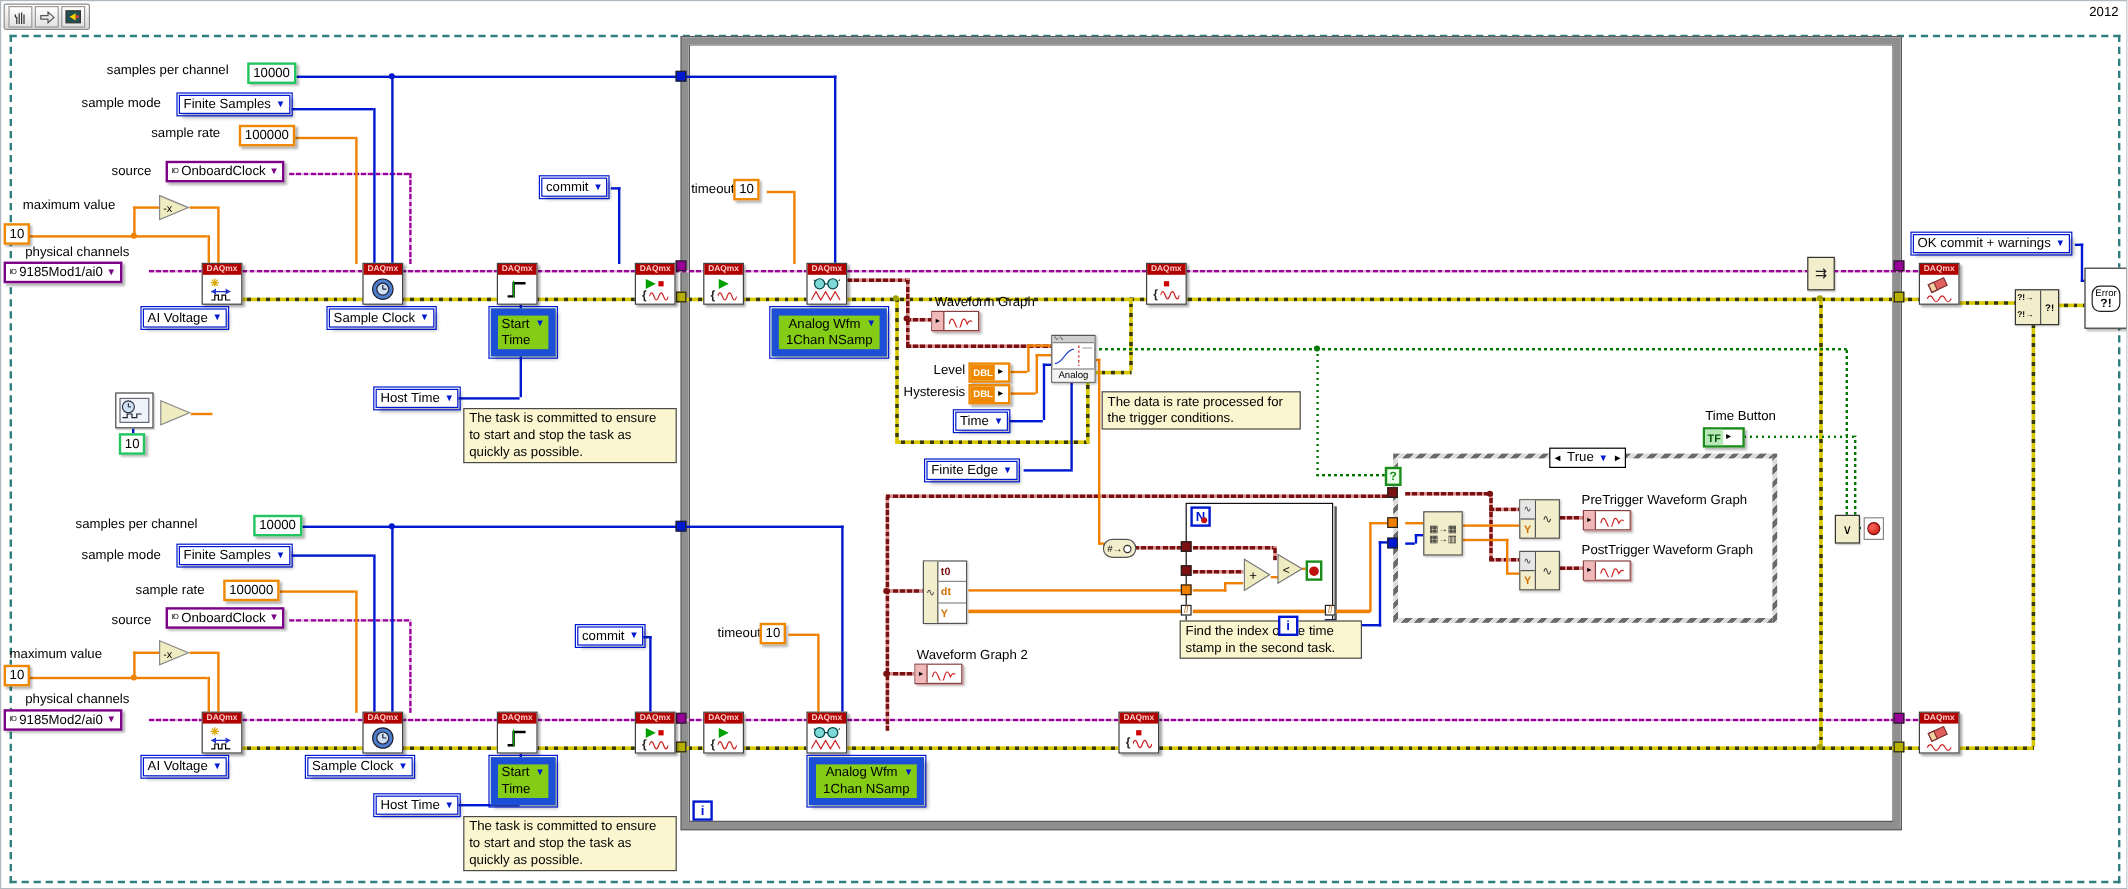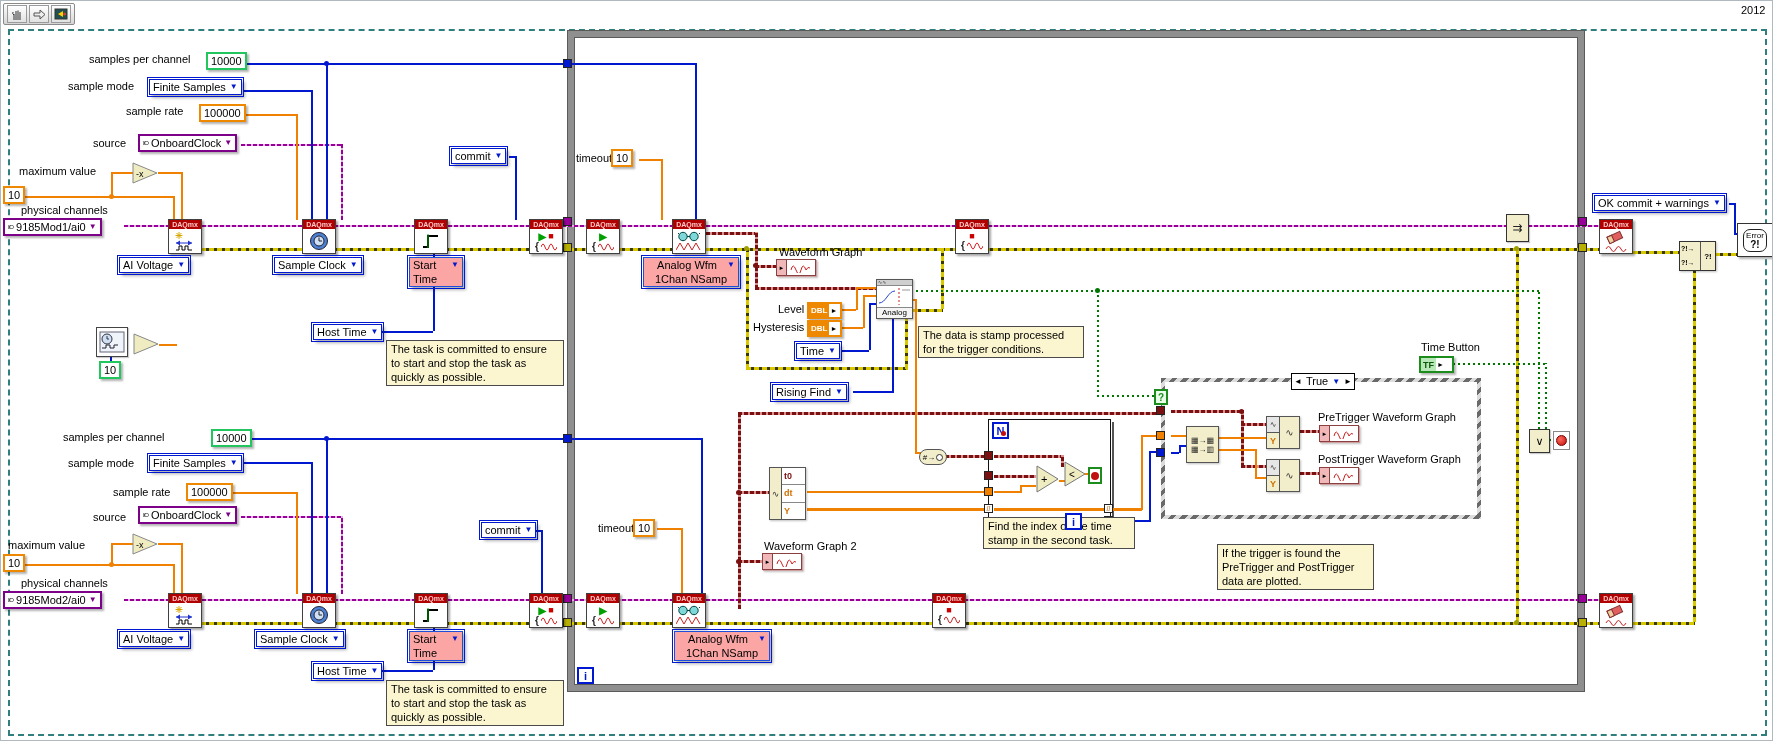--- a/index.html
+++ b/index.html
@@ -9,21 +9,21 @@
   .lbl{position:absolute;font-size:11px;color:#000;white-space:nowrap}
   .note{position:absolute;font-size:11px;color:#000;background:#fbf6d0;border:1px solid #4a4a4a;
         padding:1px 4px;line-height:14px}
   .numB,.numO{position:absolute;background:#fff;font-size:11px;line-height:14px;padding:0 3px;
         box-shadow:2px 2px 2px rgba(0,0,0,.3);white-space:nowrap}
   .numB{border:2px solid #22c55e}
   .numO{border:2px solid #ee8800}
   .drop{position:absolute;background:#fff;border:1px solid #0018d0;outline:1px solid #0018d0;outline-offset:1px;
         font-size:11px;line-height:14px;padding:0 3px;box-shadow:3px 3px 3px rgba(0,0,0,.3);
         white-space:nowrap;display:flex;align-items:center;gap:4px}
-  .drop2{position:absolute;background:#fca5a5;border:1px solid #1d4ed8;outline:1px solid #0018d0;outline-offset:1px;
+  .drop2{position:absolute;background:#84cc16;border:6px solid #1d4ed8;outline:1px solid #0018d0;outline-offset:1px;
         font-size:11px;line-height:14px;padding:0 3px;box-shadow:3px 3px 3px rgba(0,0,0,.3);white-space:nowrap}
   .da{color:#0018d0;font-size:8px}
   .io{position:absolute;background:#fff;border:2px solid #7c0088;font-size:11px;line-height:14px;
       display:flex;align-items:center;gap:3px;padding:0 3px;box-shadow:2px 2px 2px rgba(0,0,0,.3);white-space:nowrap}
   .io .da{color:#7c0088}
   .iog{font-size:6px;line-height:6px;color:#111;letter-spacing:-1px}
   .daq{position:absolute;width:34px;height:35px;background:#fff;border:1px solid #404040;box-shadow:2px 2px 2px rgba(0,0,0,.35)}
   .daqhdr{height:9px;background:#b00000;color:#ffc8c8;font-size:7px;font-weight:bold;text-align:center;line-height:9px}
   .daqbody{position:relative;height:24px;display:flex;flex-direction:column;align-items:center;justify-content:center;line-height:9px}
   .row{display:flex;align-items:center;gap:2px}
@@ -106,21 +106,21 @@
   .condstop{position:absolute;left:1087px;top:466px;width:14px;height:17px;border:2px solid #1c8c1c;background:#fff;
             display:flex;align-items:center;justify-content:center}
   .condstop b{width:8px;height:8px;border-radius:50%;background:#c01010}
   .merge2{position:absolute;left:1678px;top:240px;width:37px;height:30px;border:1px solid #333;background:#f2eecb;
           display:grid;grid-template-columns:1fr 14px;box-shadow:1px 1px 2px rgba(0,0,0,.25)}
   .merge2 .m1{display:flex;flex-direction:column;justify-content:space-around;border-right:1px solid #555;
           font-size:7px;line-height:8px;padding-left:1px;font-weight:bold}
   .merge2 .m2{display:flex;align-items:center;justify-content:center;font-size:8px;font-weight:bold}
   .mergeS{position:absolute;left:1505px;top:213px;width:23px;height:28px;border:1px solid #333;background:#f2eecb;
           display:flex;align-items:center;justify-content:center;font-size:12px;color:#222;box-shadow:1px 1px 1px rgba(0,0,0,.2)}
-  .errh{position:absolute;left:1736px;top:222px;width:36px;height:34px;border:1px solid #333;background:#fff;box-shadow:2px 2px 2px rgba(0,0,0,.3);
+  .errh{position:absolute;left:1736px;top:222px;width:36px;height:51px;border:1px solid #333;background:#fff;box-shadow:2px 2px 2px rgba(0,0,0,.3);
         display:flex;align-items:center;justify-content:center}
   .bubble{border:1px solid #222;border-radius:7px;padding:1px 2px;font-size:8px;line-height:9px;text-align:center}
   .bubble b{font-size:10px}
   .util{position:absolute;left:95px;top:326px;width:32px;height:30px;border:1px solid #444;background:#fff;
         display:flex;align-items:center;justify-content:center;box-shadow:1px 1px 1px rgba(0,0,0,.2)}
   .qsel{position:absolute;left:1153px;top:388px;width:14px;height:16px;border:2px solid #1c8c1c;background:#eaffea;
         color:#1c8c1c;font-weight:bold;font-size:10px;display:flex;align-items:center;justify-content:center}
   .vib{position:absolute;left:7px;top:28px;width:1759px;height:707px;border:2px dashed #2f7f7f}
   svg{display:block}
 </style>
@@ -577,29 +577,28 @@
   <div class="lbl" style="left:752px;top:320px">Hysteresis</div>
   <div class="dbl" style="left:806px;top:319px">
       <b>DBL</b>
       <i>►</i>
     </div>
   <div class="drop" style="left:795px;top:342px">
       <span>Time</span>
       <span class="da">▼</span>
     </div>
   <div class="drop" style="left:771px;top:383px">
-      <span>Rising Find</span>
+      <span>Finite Edge</span>
       <span class="da">▼</span>
     </div>
 
   <div class="note" style="left:385px;top:339px;width:178px">The task is committed to ensure to start and stop the task as quickly as possible.</div>
   <div class="note" style="left:385px;top:679px;width:178px">The task is committed to ensure to start and stop the task as quickly as possible.</div>
-  <div class="note" style="left:917px;top:325px;width:166px">The data is stamp processed for the trigger conditions.</div>
+  <div class="note" style="left:917px;top:325px;width:166px">The data is rate processed for the trigger conditions.</div>
   <div class="note" style="left:982px;top:516px;width:152px">Find the index of the time stamp in the second task.</div>
-  <div class="note" style="left:1216px;top:543px;width:157px">If the trigger is found the PreTrigger and PostTrigger data are plotted.</div>
 
   <div class="comp">
     <span class="c1">∿</span>
     <span class="c2">
       <span style="color:#7a1010">t0</span>
       <span style="color:#d07000">dt</span>
       <span style="color:#d07000">Y</span>
     </span>
   </div>
   <div class="tots">

